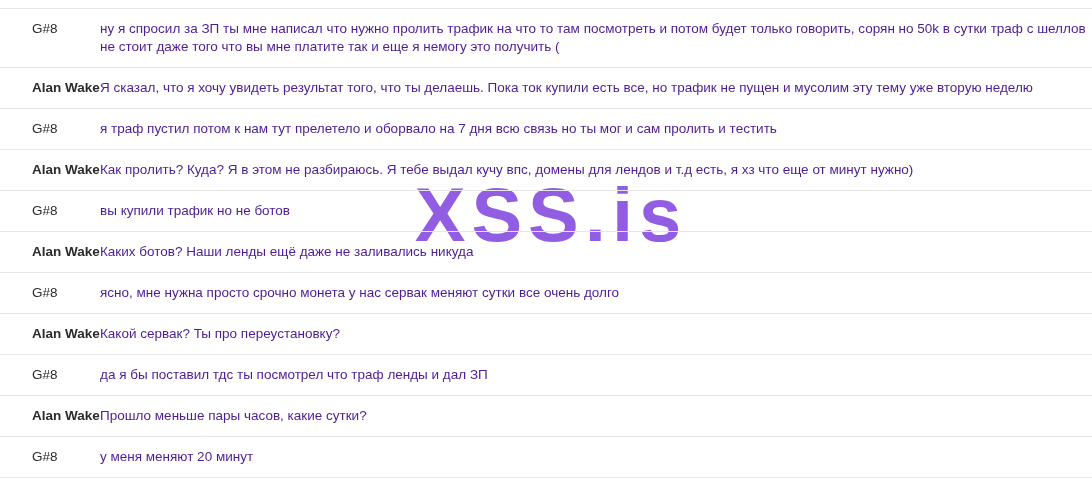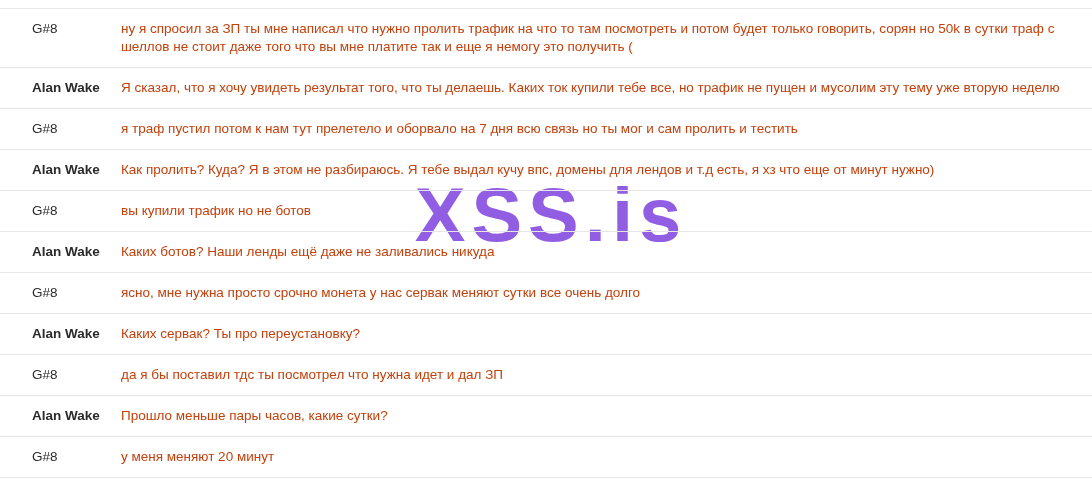--- a/index.html
+++ b/index.html
@@ -41,21 +41,20 @@
     z-index: 1;
     width: 1092px;
     padding-top: 8px;
     box-sizing: border-box;
   }
   .row {
     display: flex;
     align-items: flex-start;
     padding: 0;
     box-sizing: border-box;
-    gap: 21px;
   }
   .divider {
     border-top: 1px solid #e6e6e6;
     height: 0;
     width: 1092px;
   }
   .author {
     width: 100px;
     flex: 0 0 100px;
     padding-left: 32px;
@@ -69,21 +68,21 @@
   }
   .author.bold {
     font-weight: bold;
   }
   .msg {
     flex: 1 1 auto;
     padding-left: 0px;
     padding-right: 6px;
     box-sizing: border-box;
     font-size: 13.5px;
-    color: #c2410c;
+    color: #4c1d95;
     line-height: 18px;
     padding-top: 11px;
     padding-bottom: 11px;
     white-space: pre-wrap;
     overflow: hidden;
   }
 </style>
 </head>
 <body>
 
@@ -93,21 +92,21 @@
 
 <div id="chat">
     <div class="divider"></div>
     <div class="row">
       <div class="author">G#8</div>
       <div class="msg">ну я спросил за ЗП ты мне написал что нужно пролить трафик на что то там посмотреть и потом будет только говорить, сорян но 50k в сутки траф с шеллов не стоит даже того что вы мне платите так и еще я немогу это получить (</div>
     </div>
     <div class="divider"></div>
     <div class="row">
       <div class="author bold">Alan Wake</div>
-      <div class="msg">Я сказал, что я хочу увидеть результат того, что ты делаешь. Каких ток купили тебе все, но трафик не пущен и мусолим эту тему уже вторую неделю</div>
+      <div class="msg">Я сказал, что я хочу увидеть результат того, что ты делаешь. Пока ток купили есть все, но трафик не пущен и мусолим эту тему уже вторую неделю</div>
     </div>
     <div class="divider"></div>
     <div class="row">
       <div class="author">G#8</div>
       <div class="msg">я траф пустил потом к нам тут прелетело и оборвало на 7 дня всю связь но ты мог и сам пролить и тестить</div>
     </div>
     <div class="divider"></div>
     <div class="row">
       <div class="author bold">Alan Wake</div>
       <div class="msg">Как пролить? Куда? Я в этом не разбираюсь. Я тебе выдал кучу впс, домены для лендов и т.д есть, я хз что еще от минут нужно)</div>
@@ -123,26 +122,26 @@
       <div class="msg">Каких ботов? Наши ленды ещё даже не заливались никуда</div>
     </div>
     <div class="divider"></div>
     <div class="row">
       <div class="author">G#8</div>
       <div class="msg">ясно, мне нужна просто срочно монета у нас сервак меняют сутки все очень долго</div>
     </div>
     <div class="divider"></div>
     <div class="row">
       <div class="author bold">Alan Wake</div>
-      <div class="msg">Каких сервак? Ты про переустановку?</div>
+      <div class="msg">Какой сервак? Ты про переустановку?</div>
     </div>
     <div class="divider"></div>
     <div class="row">
       <div class="author">G#8</div>
-      <div class="msg">да я бы поставил тдс ты посмотрел что нужна идет и дал ЗП</div>
+      <div class="msg">да я бы поставил тдс ты посмотрел что траф ленды и дал ЗП</div>
     </div>
     <div class="divider"></div>
     <div class="row">
       <div class="author bold">Alan Wake</div>
       <div class="msg">Прошло меньше пары часов, какие сутки?</div>
     </div>
     <div class="divider"></div>
     <div class="row">
       <div class="author">G#8</div>
       <div class="msg">у меня меняют 20 минут</div>

